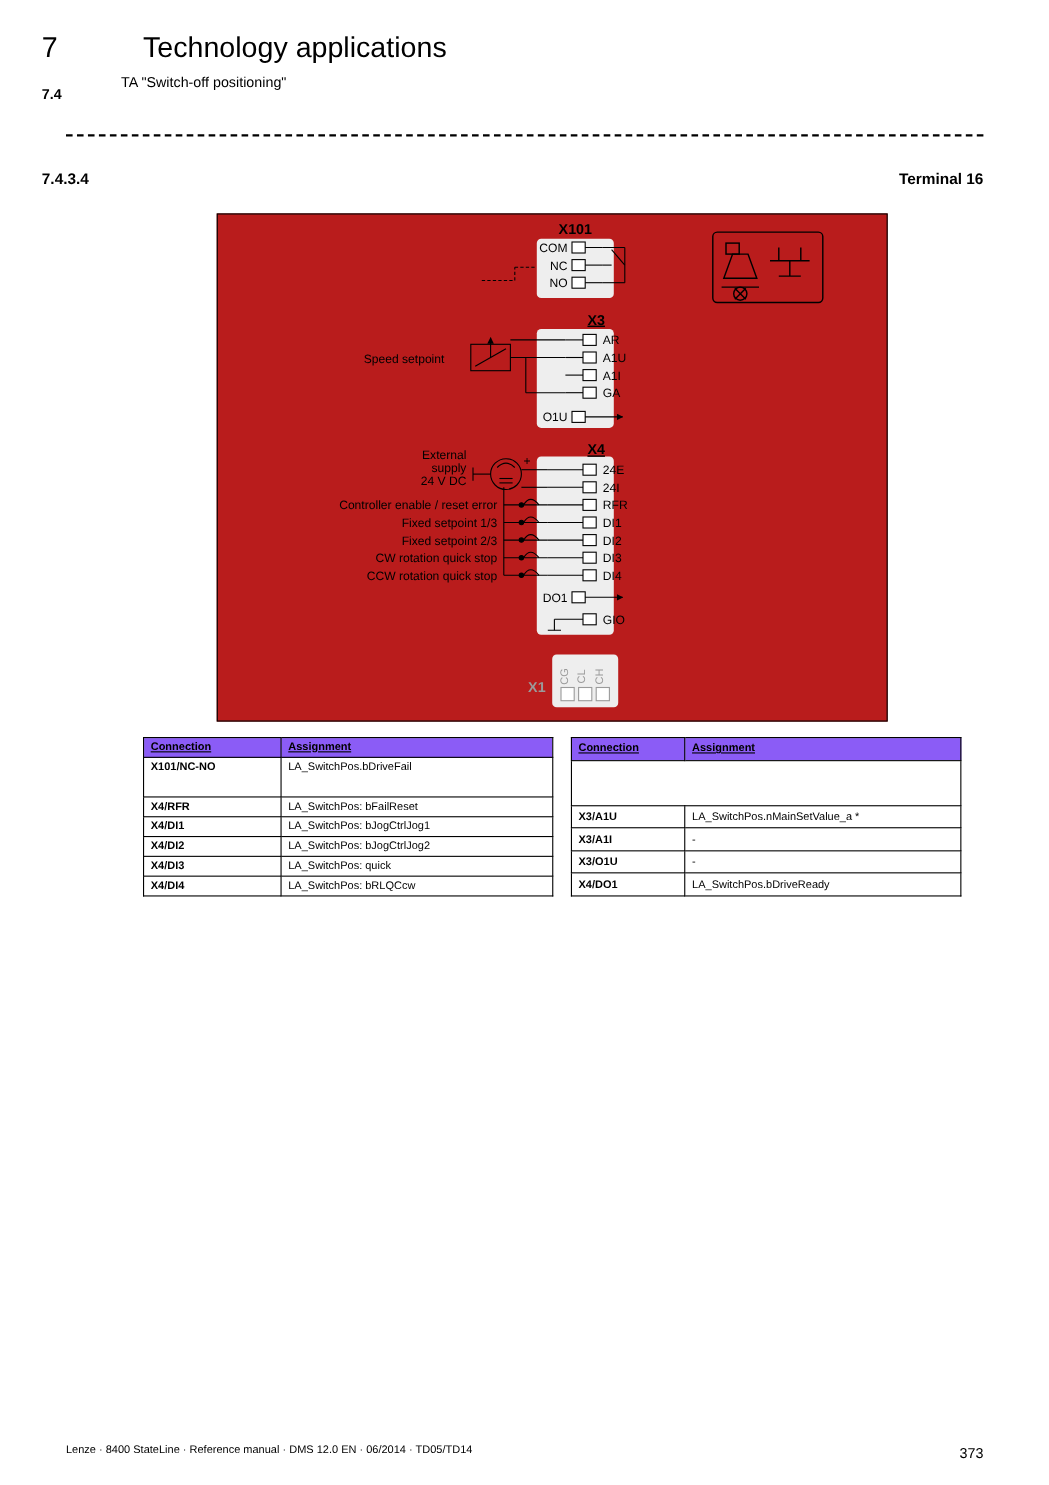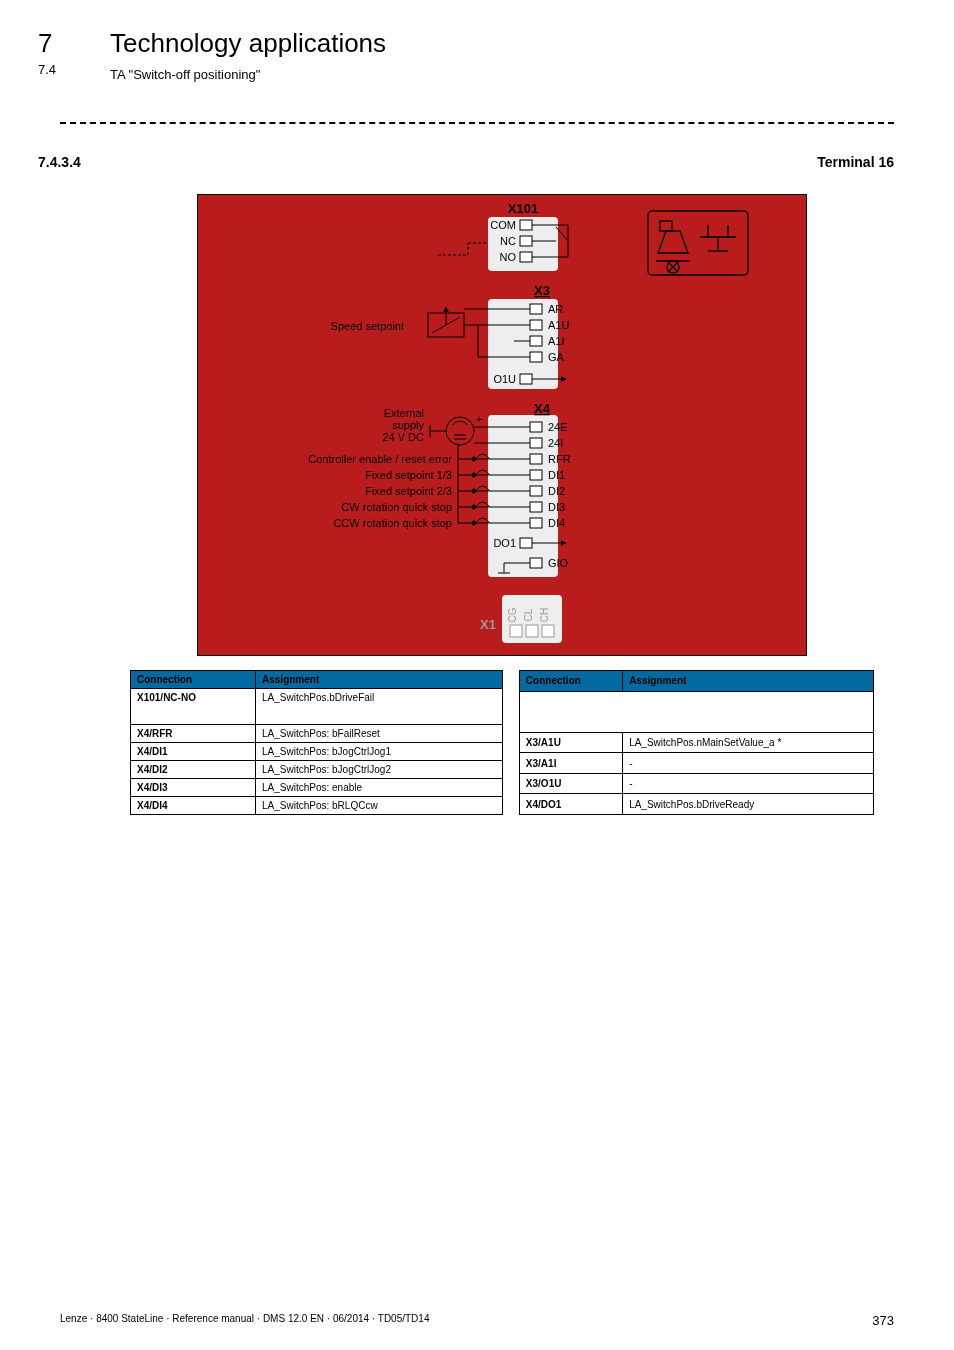--- a/index.html
+++ b/index.html
@@ -21,27 +21,28 @@
   .chapnum {
     position: absolute;
     left: -72px;
     top: 0;
     font-size: 26px;
     font-weight: 400;
   }
   .chaptitle {
     font-size: 26px;
     font-weight: 400;
+    margin-left: 20px;
   }
   .subnum {
     position: absolute;
     left: -72px;
-    top: 34px;
+    top: 50px;
     font-size: 13px;
-    font-weight: 400;
+    font-weight: 700;
   }
   .subtitle {
     font-size: 13px;
     margin-top: 8px;
   }
   .dashed-rule {
     margin: 40px 0 30px -50px;
     width: calc(100% + 50px);
     border: none;
     border-top: 2px dashed #000;
@@ -77,22 +78,23 @@
     width: 100%;
   }
   .tbl th, .tbl td {
     border: 1px solid #000;
     padding: 3px 6px;
     text-align: left;
     vertical-align: middle;
     height: 18px;
   }
   .tbl th {
-    background: #0369a1;
+    background: #8b5cf6;
     font-weight: 700;
+    text-decoration: underline;
   }
   .note-row td {
     text-align: right;
     font-size: 9px;
   }
   .link { color: #0066cc; text-decoration: underline; }
   .spanned { height: 36px; }
   .footer {
     position: absolute;
     bottom: 22px;
@@ -340,21 +342,21 @@
       <tr>
             <td><b>X4/DI1</b></td>
             <td>LA_SwitchPos: bJogCtrlJog1</td>
           </tr>
       <tr>
             <td><b>X4/DI2</b></td>
             <td>LA_SwitchPos: bJogCtrlJog2</td>
           </tr>
       <tr>
             <td><b>X4/DI3</b></td>
-            <td>LA_SwitchPos: enable</td>
+            <td>LA_SwitchPos: quick</td>
           </tr>
       <tr>
             <td><b>X4/DI4</b></td>
             <td>LA_SwitchPos: bRLQCcw</td>
           </tr>
     </tbody>
       </table>
 
     <table class="tbl" style="flex:1">
       <tbody>

